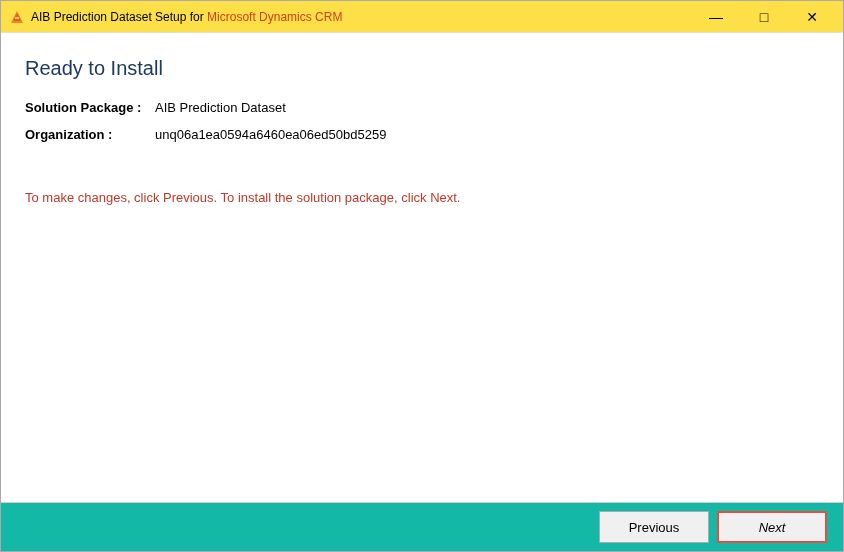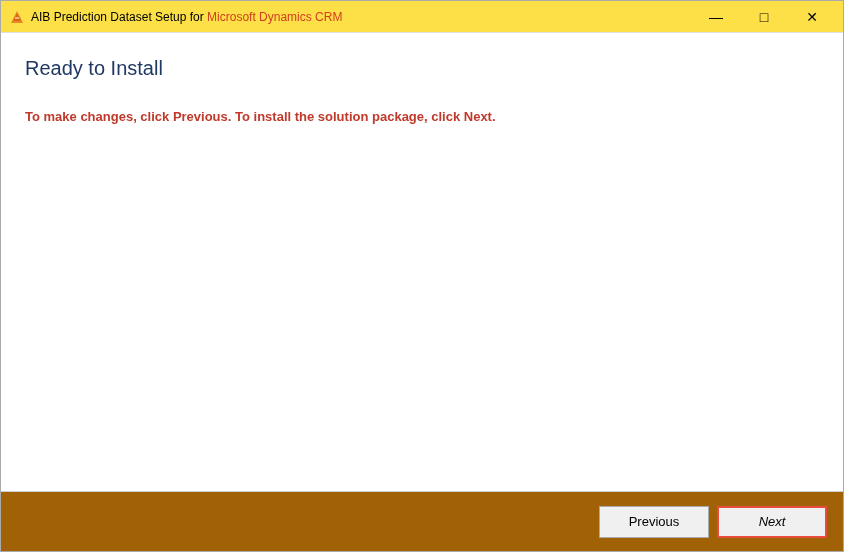--- a/index.html
+++ b/index.html
@@ -80,21 +80,21 @@
       flex: 1;
       padding: 24px 24px 16px 24px;
       display: flex;
       flex-direction: column;
     }
 
     .page-title {
       font-size: 20px;
       font-weight: 400;
       color: #1f3864;
-      margin-bottom: 13px;
+      margin-bottom: 20px;
     }
 
     .info-table {
       margin-bottom: 20px;
     }
 
     .info-row {
       display: flex;
       align-items: baseline;
       margin-bottom: 12px;
@@ -110,30 +110,29 @@
 
     .info-value {
       font-size: 13px;
       color: #000000;
     }
 
     .instruction-text {
       font-size: 13px;
       color: #c0392b;
       margin-top: 16px;
-      font-weight: bold;
     }
 
     .spacer {
       flex: 1;
     }
 
     .footer {
-      height: 60px;
-      background: #a16207;
+      height: 49px;
+      background: #14b8a6;
       border-top: 1px solid #d0d0d0;
       display: flex;
       align-items: center;
       justify-content: flex-end;
       padding: 0 16px;
       gap: 8px;
       flex-shrink: 0;
     }
 
     .footer-btn {
@@ -172,20 +171,30 @@
     <div class="title-bar-controls">
       <button class="title-btn">—</button>
       <button class="title-btn">□</button>
       <button class="title-btn close-btn">✕</button>
     </div>
   </div>
 
   <div class="content-area">
     <h1 class="page-title">Ready to Install</h1>
 
+    <div class="info-table">
+      <div class="info-row">
+        <span class="info-label">Solution Package :</span>
+        <span class="info-value">AIB Prediction Dataset</span>
+      </div>
+      <div class="info-row">
+        <span class="info-label">Organization :</span>
+        <span class="info-value">unq06a1ea0594a6460ea06ed50bd5259</span>
+      </div>
+    </div>
 
     <p class="instruction-text">To make changes, click Previous. To install the solution package, click Next.</p>
 
     <div class="spacer"></div>
   </div>
 
   <div class="footer">
     <button class="footer-btn">Previous</button>
     <button class="footer-btn next-btn">Next</button>
   </div>

